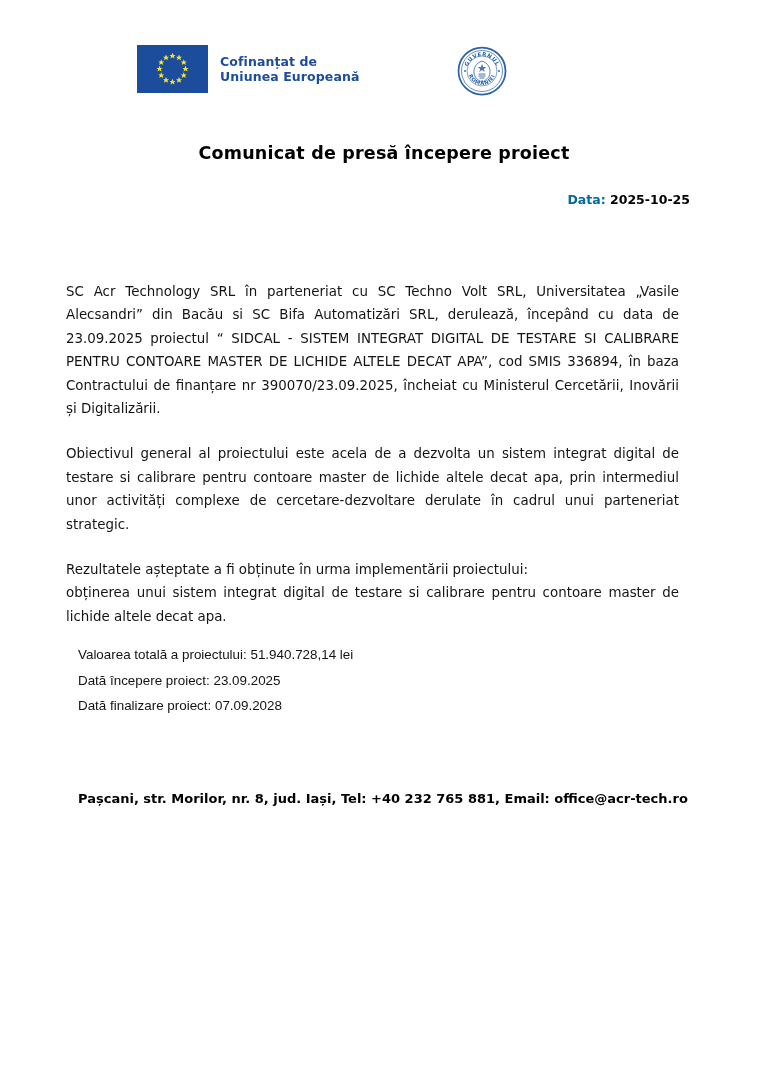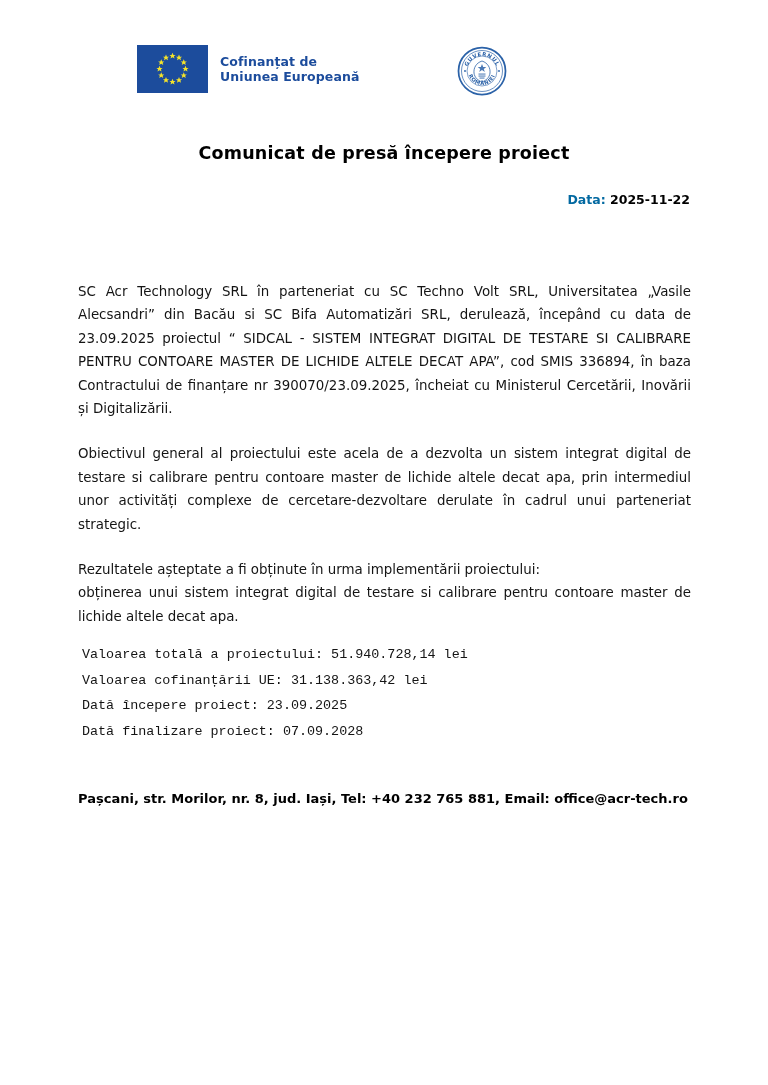--- a/index.html
+++ b/index.html
@@ -85,21 +85,21 @@
     color: #000000;
     text-align: right;
     white-space: nowrap;
   }
   .date-label { color: #0369a1; }
   .date-value { color: #000000; }
 
   
   .body-wrap {
     position: absolute;
-    left: 78px;
+    left: 66px;
     top: 280px;
     width: 613px;
   }
 
   .para {
     font-family: "DejaVu Sans", sans-serif;
     font-size: 13.4px;
     line-height: 23.4px;
     color: #141414;
     text-align: justify;
@@ -111,25 +111,25 @@
     font-family: "DejaVu Sans", sans-serif;
     font-size: 13.4px;
     line-height: 23.4px;
     color: #141414;
     margin: 0 0 14px 0;
     text-align: left;
   }
   .just-line { text-align: justify; text-justify: inter-word; }
 
   .facts {
-    font-family: Liberation Mono, monospace;
+    font-family: Liberation Sans, sans-serif;
     font-size: 13.4px;
     line-height: 25.5px;
     color: #141414;
-    margin: 4px;
+    margin: 12px;
   }
   .facts div { white-space: nowrap; }
 
   
   .footer {
     position: absolute;
     left: 78px;
     top: 791px;
     width: 616px;
     font-family: "DejaVu Sans", sans-serif;
@@ -220,36 +220,35 @@
         <rect x="45" y="63" width="10" height="2.2" opacity="0.8"></rect>
       </g>
     </svg>
   </div>
 
 </div>
 
 <div class="doc-title">Comunicat de presă începere proiect</div>
 
 <div class="date-line">
-  <span class="date-label">Data:</span><span> </span><span class="date-value">2025-11-22</span>
+  <span class="date-label">Data:</span><span> </span><span class="date-value">2025-10-25</span>
 </div>
 
 <div class="body-wrap">
 
   <p class="para">SC Acr Technology SRL în parteneriat cu SC Techno Volt SRL, Universitatea „Vasile Alecsandri” din Bacău si SC Bifa Automatizări SRL, derulează, începând cu data de 23.09.2025 proiectul “ SIDCAL - SISTEM INTEGRAT DIGITAL DE TESTARE SI CALIBRARE PENTRU CONTOARE MASTER DE LICHIDE ALTELE DECAT APA”, cod SMIS 336894, în baza Contractului de finanțare nr 390070/23.09.2025, încheiat cu Ministerul Cercetării, Inovării și Digitalizării.</p>
 
   <p class="para">Obiectivul general al proiectului este acela de a dezvolta un sistem integrat digital de testare si calibrare pentru contoare master de lichide altele decat apa, prin intermediul unor activități complexe de cercetare-dezvoltare derulate în cadrul unui parteneriat strategic.</p>
 
   <div class="para-block-plain">
     <div>Rezultatele așteptate a fi obținute în urma implementării proiectului:</div>
     <div class="just-line">obținerea unui sistem integrat digital de testare si calibrare pentru contoare master de lichide altele decat apa.</div>
   </div>
 
   <div class="facts">
     <div>Valoarea totală a proiectului: 51.940.728,14 lei</div>
-    <div>Valoarea cofinanțării UE: 31.138.363,42 lei</div>
     <div>Dată începere proiect: 23.09.2025</div>
     <div>Dată finalizare proiect: 07.09.2028</div>
   </div>
 
 </div>
 
 <div class="footer">Pașcani, str. Morilor, nr. 8, jud. Iași, Tel: +40 232 765 881, Email: office@acr-tech.ro</div>
 
 </body></html>

